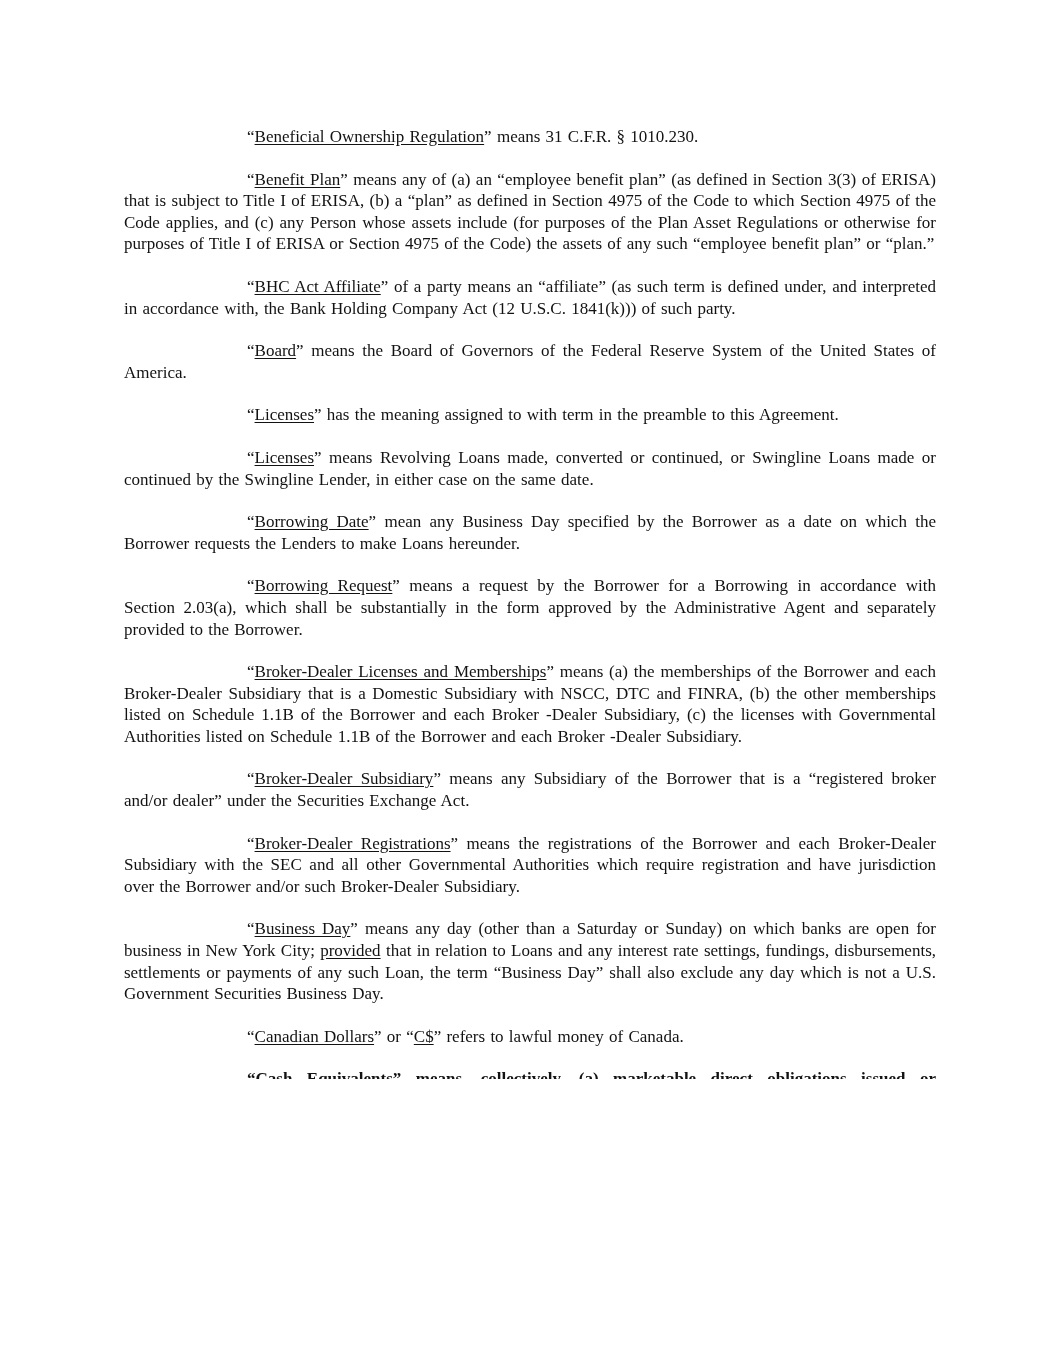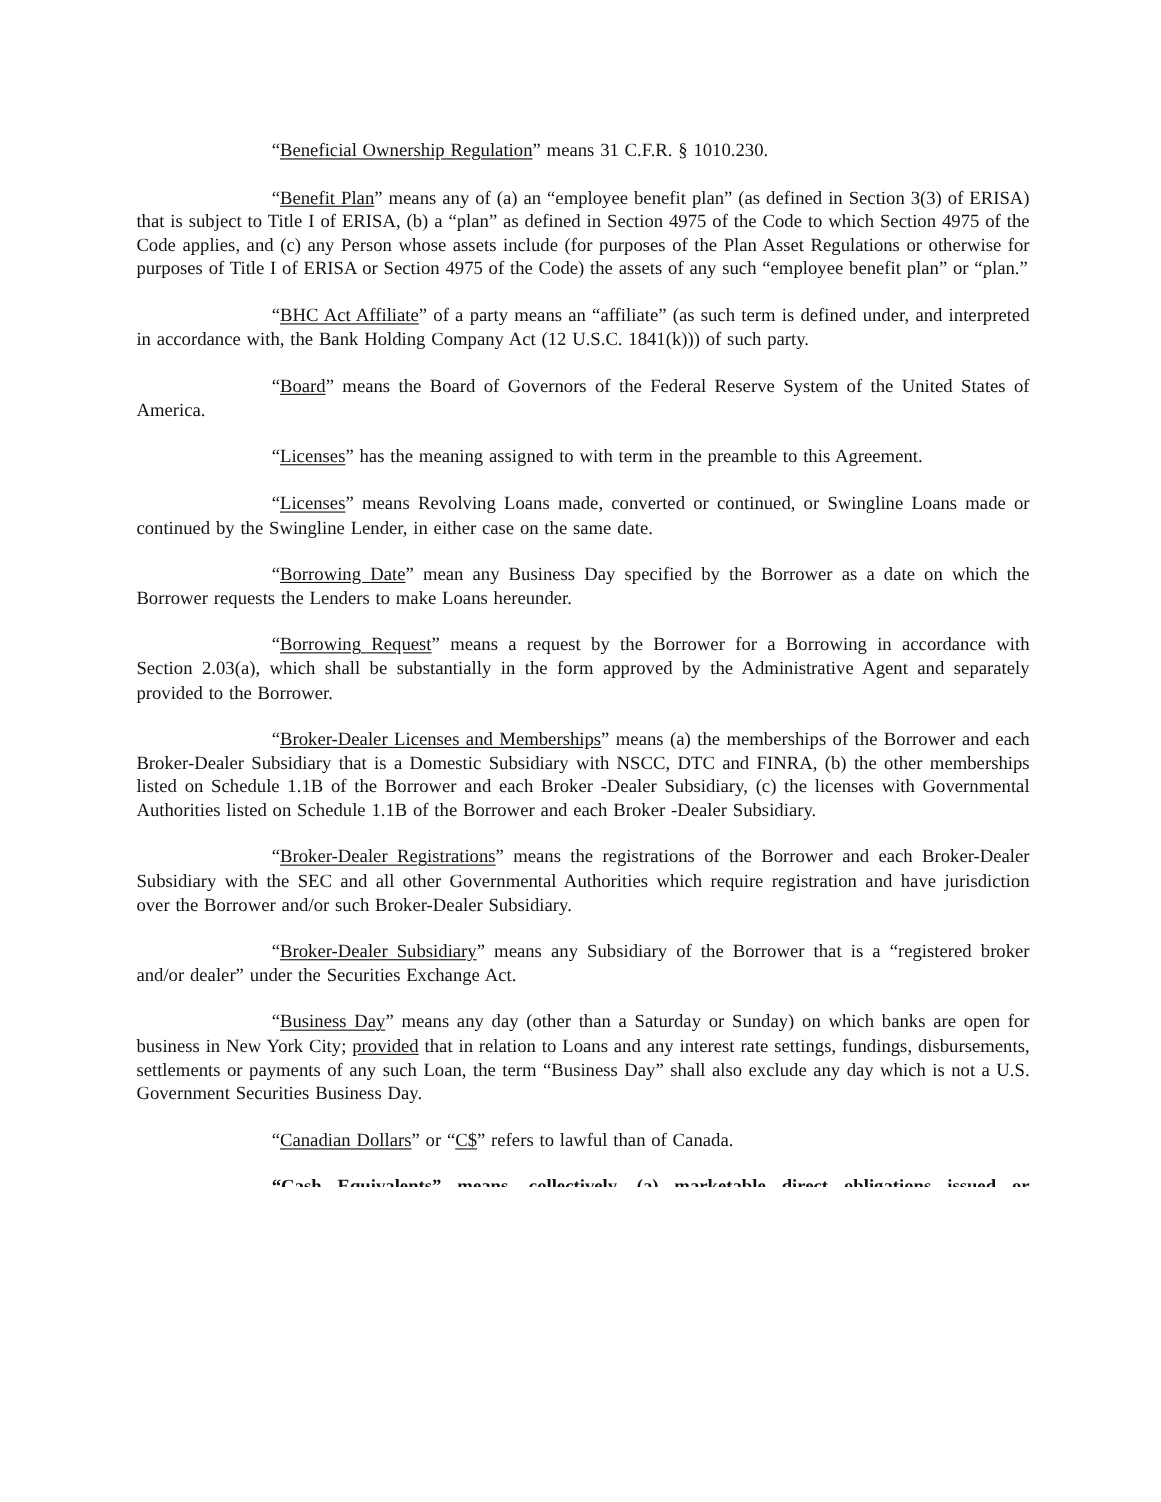--- a/index.html
+++ b/index.html
@@ -53,20 +53,20 @@
   <article class="content">
       <p class="para"><span>“</span><span class="term">Beneficial Ownership Regulation</span><span>” means 31 C.F.R. § 1010.230.</span></p>
       <p class="para"><span>“</span><span class="term">Benefit Plan</span><span>” means any of (a) an “employee benefit plan” (as defined in Section 3(3) of ERISA) that is subject to Title I of ERISA, (b) a “plan” as defined in Section 4975 of the Code to which Section 4975 of the Code applies,  and (c) any Person whose assets include (for purposes of the Plan Asset Regulations  or otherwise for purposes of Title I of ERISA or Section 4975 of the Code) the assets of any such “employee benefit plan” or “plan.”</span></p>
       <p class="para"><span>“</span><span class="term">BHC  Act Affiliate</span><span>”  of a party means an “affiliate” (as such term is defined under, and interpreted in accordance with, the Bank Holding  Company Act (12 U.S.C. 1841(k))) of such party.</span></p>
       <p class="para"><span>“</span><span class="term">Board</span><span>” means the Board of Governors of the Federal Reserve System of the United States of America.</span></p>
       <p class="para"><span>“</span><span class="term">Licenses</span><span>” has the meaning assigned to with term in the preamble to this  Agreement.</span></p>
       <p class="para"><span>“</span><span class="term">Licenses</span><span>” means Revolving  Loans made, converted or continued, or Swingline Loans made or continued by the Swingline Lender, in either  case on the same date.</span></p>
       <p class="para"><span>“</span><span class="term">Borrowing Date</span><span>” mean any Business Day specified by the Borrower as a date on which the Borrower requests the Lenders to make Loans hereunder.</span></p>
       <p class="para"><span>“</span><span class="term">Borrowing Request</span><span>” means a request by the Borrower for a Borrowing in accordance with Section  2.03(a),  which  shall  be  substantially  in  the  form  approved  by  the  Administrative  Agent  and separately provided to the Borrower.</span></p>
       <p class="para"><span>“</span><span class="term">Broker-Dealer Licenses and Memberships</span><span>” means (a) the memberships of the Borrower and each Broker-Dealer Subsidiary that is a Domestic Subsidiary with NSCC, DTC and FINRA, (b) the other memberships listed on Schedule 1.1B of the Borrower and each Broker -Dealer  Subsidiary, (c) the licenses with Governmental Authorities  listed  on Schedule 1.1B of the Borrower and each Broker -Dealer Subsidiary.</span></p>
+      <p class="para"><span>“</span><span class="term">Broker-Dealer Subsidiary</span><span>” means any Subsidiary of the Borrower that is a “registered broker and/or dealer” under the Securities Exchange Act.</span></p>
       <p class="para"><span>“</span><span class="term">Broker-Dealer  Registrations</span><span>” means the registrations of the Borrower and each Broker-Dealer Subsidiary with the SEC and all other Governmental Authorities which require registration and have jurisdiction over the Borrower and/or such Broker-Dealer Subsidiary.</span></p>
-      <p class="para"><span>“</span><span class="term">Broker-Dealer Subsidiary</span><span>” means any Subsidiary of the Borrower that is a “registered broker and/or dealer” under the Securities Exchange Act.</span></p>
       <p class="para"><span>“</span><span class="term">Business Day</span><span>” means any day (other than  a Saturday or Sunday) on which banks are open for business in New York City; </span><span class="term">provided</span><span> that in relation to Loans and any interest rate settings, fundings, disbursements, settlements or payments of any such Loan, the term “Business  Day” shall also exclude any day which is not a U.S. Government Securities Business Day.</span></p>
-      <p class="para"><span>“</span><span class="term">Canadian Dollars</span><span>” or “</span><span class="term">C$</span><span>” refers to lawful than of Canada.</span></p>
+      <p class="para"><span>“</span><span class="term">Canadian Dollars</span><span>” or “</span><span class="term">C$</span><span>” refers to lawful money of Canada.</span></p>
       <p class="para"><span>“</span><span class="term">Cash  Equivalents</span><span>”  means,  collectively,  (a)  marketable  direct  obligations  issued  or unconditionally guaranteed by the United States or Canada or any agency thereof maturing within two years from the date  of acquisition thereof, (b) commercial paper maturing no more than nine  months from the</span></p>
     </article>
   <div class="pagenum">6</div>
 </div>
 
 </body></html>

